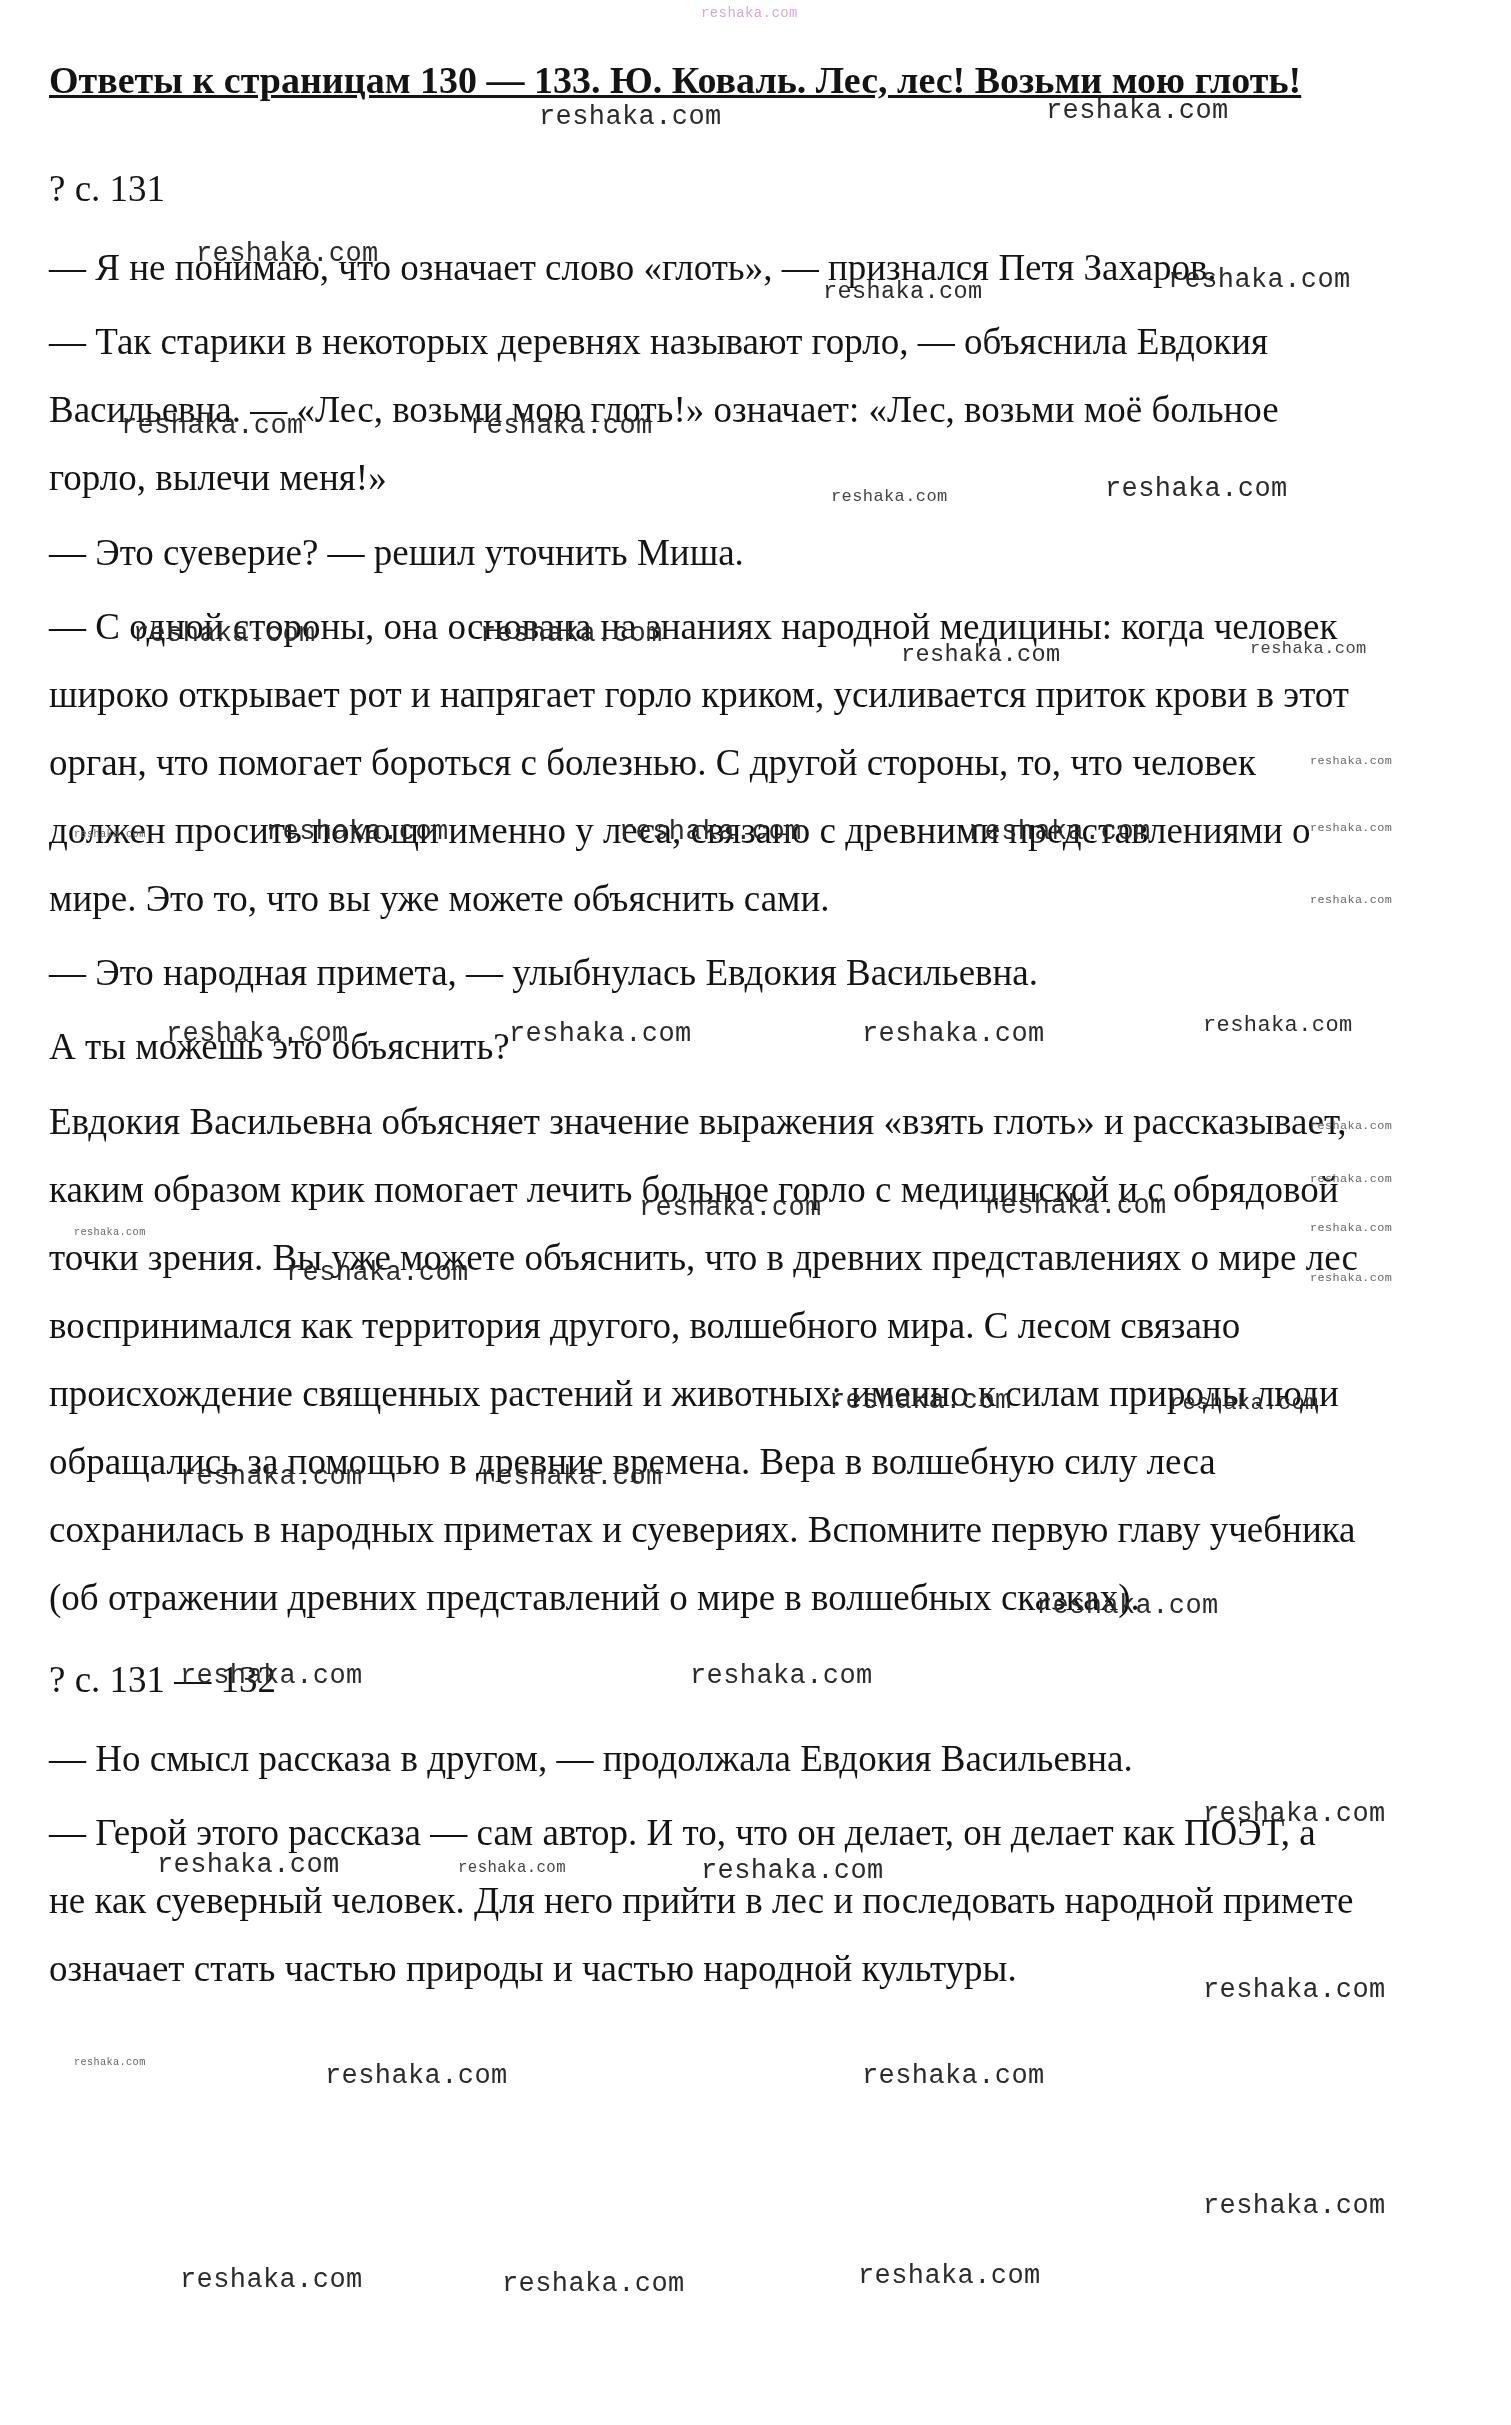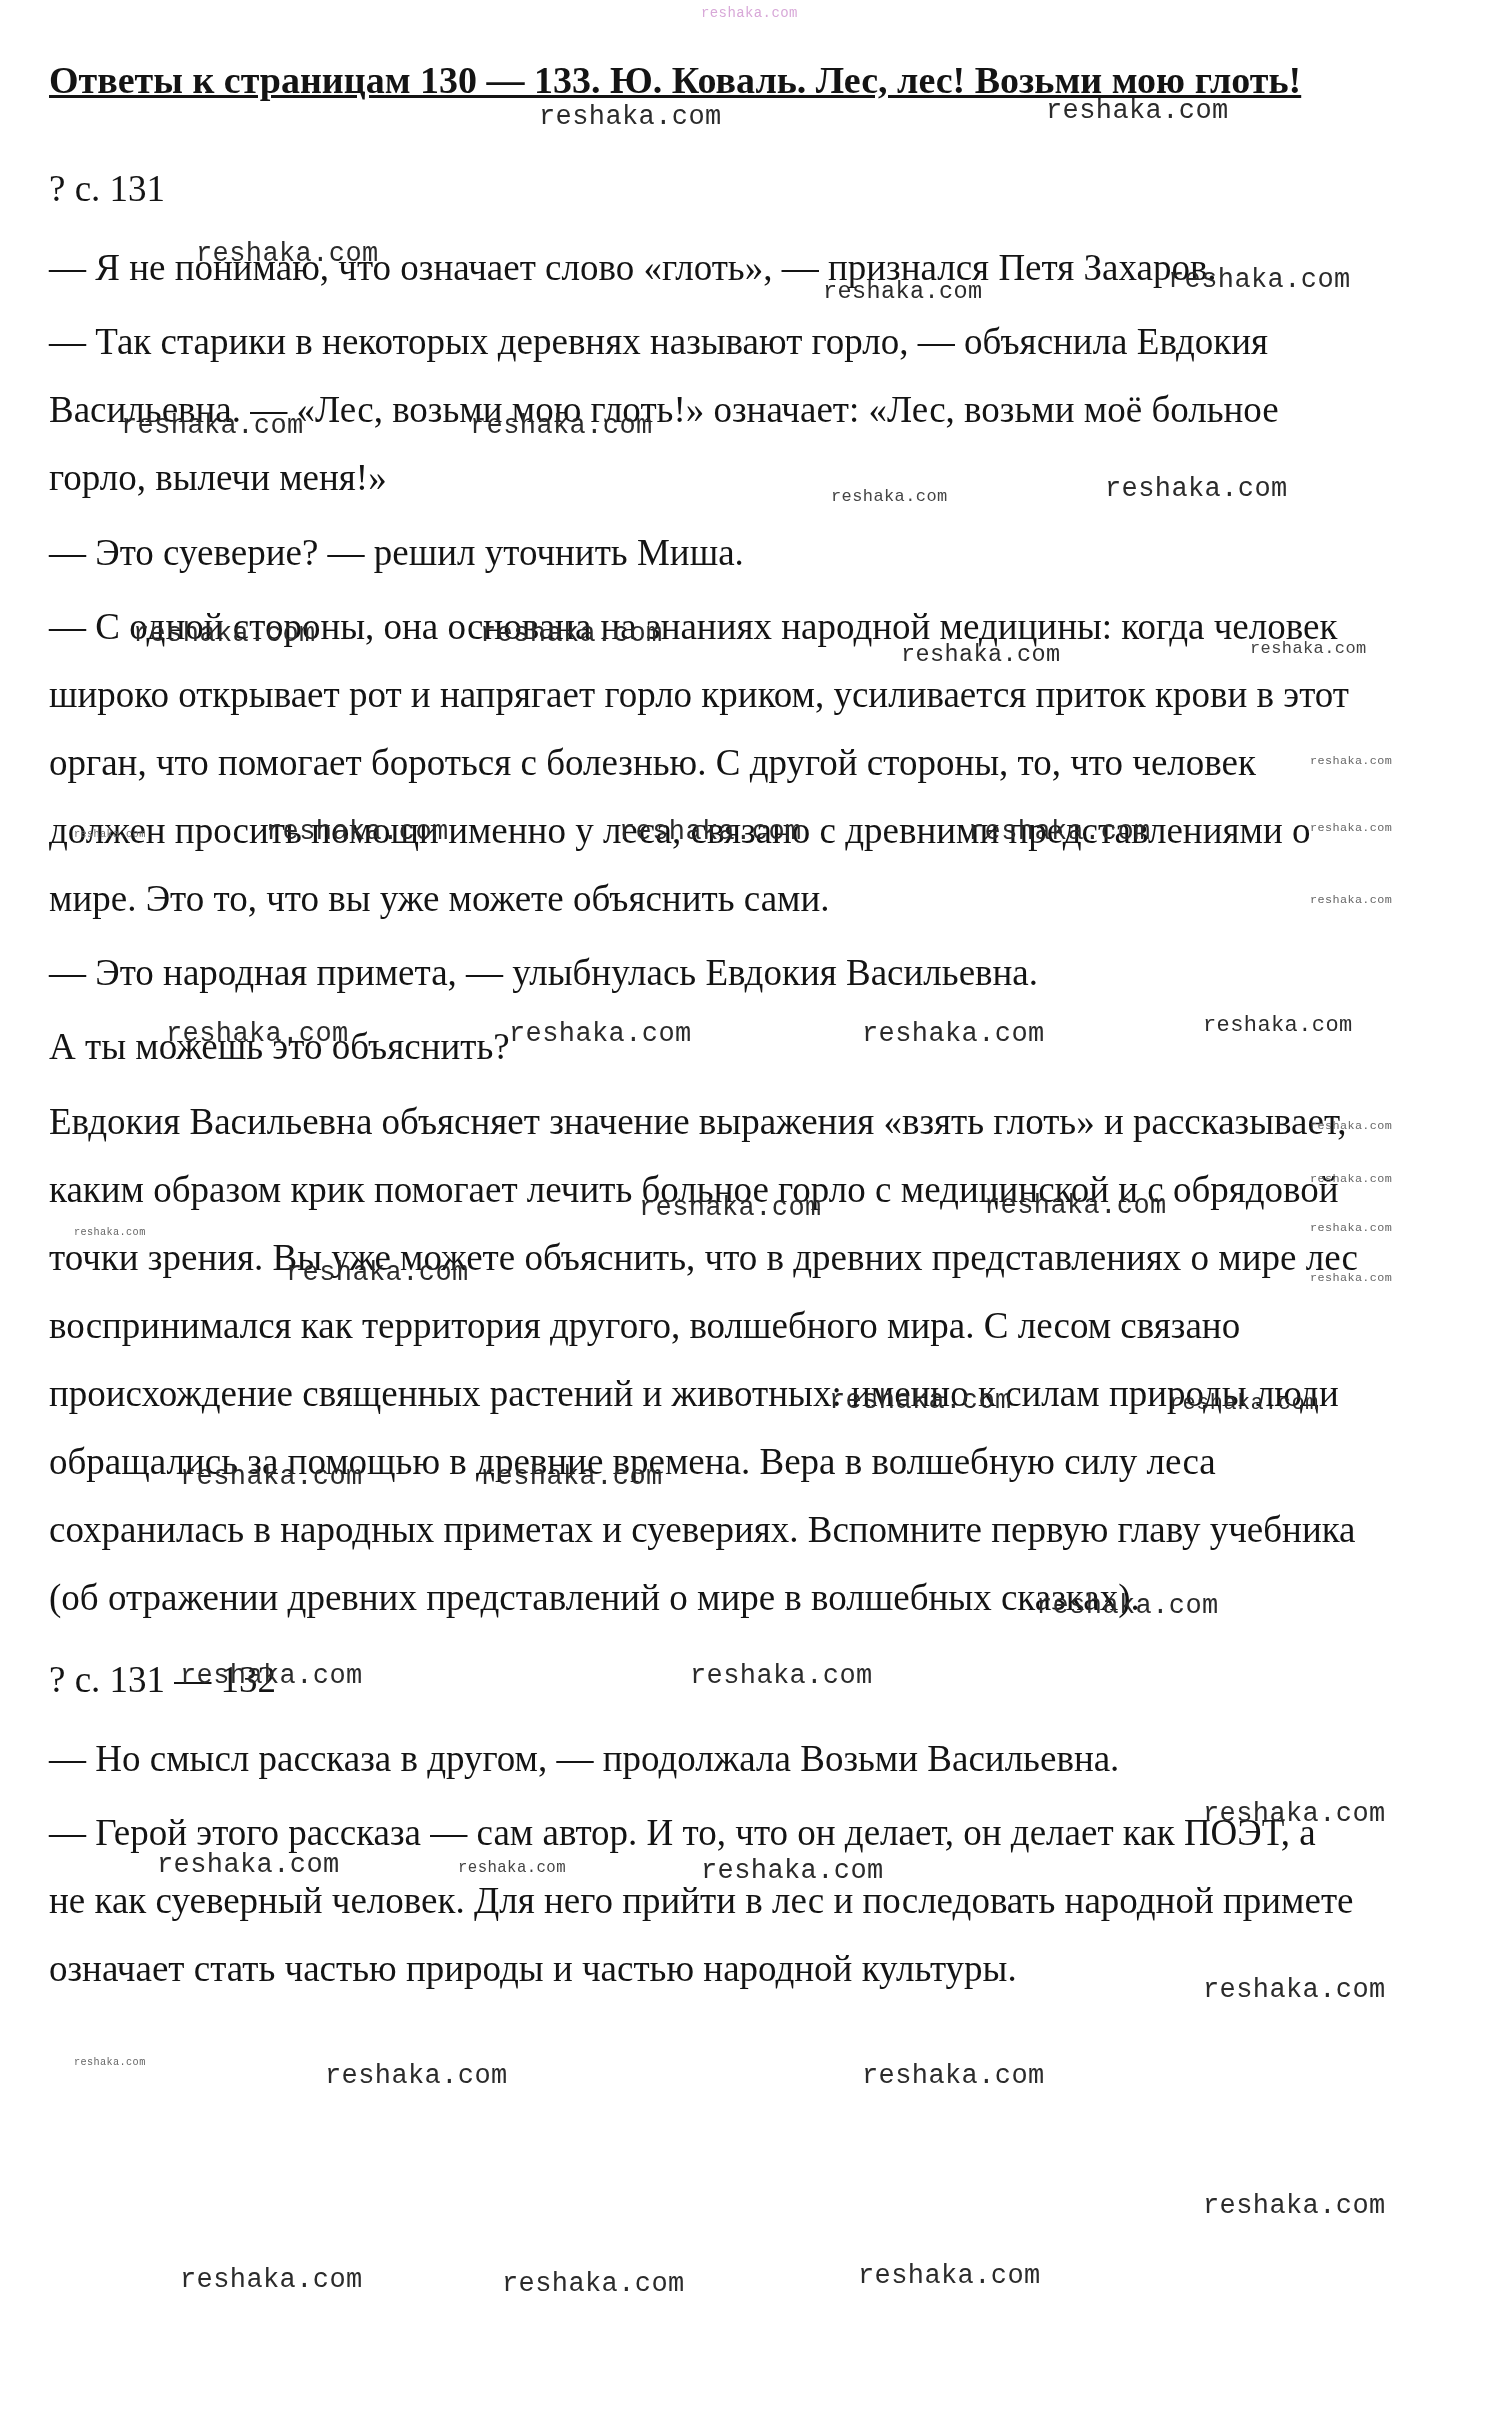--- a/index.html
+++ b/index.html
@@ -57,21 +57,21 @@
     <div class="block title">Ответы к страницам 130 — 133. Ю. Коваль. Лес, лес! Возьми мою глоть!</div>
     <div class="block ref">? с. 131</div>
     <div class="block para">— Я не понимаю, что означает слово «глоть», — признался Петя Захаров.</div>
     <div class="block para">— Так старики в некоторых деревнях называют горло, — объяснила Евдокия Васильевна. — «Лес, возьми мою глоть!» означает: «Лес, возьми моё больное горло, вылечи меня!»</div>
     <div class="block para">— Это суеверие? — решил уточнить Миша.</div>
     <div class="block para">— С одной стороны, она основана на знаниях народной медицины: когда человек широко открывает рот и напрягает горло криком, усиливается приток крови в этот орган, что помогает бороться с болезнью. С другой стороны, то, что человек должен просить помощи именно у леса, связано с древними представлениями о мире. Это то, что вы уже можете объяснить сами.</div>
     <div class="block para">— Это народная примета, — улыбнулась Евдокия Васильевна.</div>
     <div class="block para">А ты можешь это объяснить?</div>
     <div class="block para">Евдокия Васильевна объясняет значение выражения «взять глоть» и рассказывает, каким образом крик помогает лечить больное горло с медицинской и с обрядовой точки зрения. Вы уже можете объяснить, что в древних представлениях о мире лес воспринимался как территория другого, волшебного мира. С лесом связано происхождение священных растений и животных: именно к силам природы люди обращались за помощью в древние времена. Вера в волшебную силу леса сохранилась в народных приметах и суевериях. Вспомните первую главу учебника (об отражении древних представлений о мире в волшебных сказках).</div>
     <div class="block ref">? с. 131 — 132</div>
-    <div class="block para">— Но смысл рассказа в другом, — продолжала Возьми Васильевна.</div>
+    <div class="block para">— Но смысл рассказа в другом, — продолжала Евдокия Васильевна.</div>
     <div class="block para">— Герой этого рассказа — сам автор. И то, что он делает, он делает как ПОЭТ, а не как суеверный человек. Для него прийти в лес и последовать народной примете означает стать частью природы и частью народной культуры.</div>
   </div>
 <div class="wm-layer">
     <span class="wm" style="left: 701px; top: 4.7px; font-size: 14px; color: rgb(216, 168, 216);">reshaka.com</span>
     <span class="wm" style="left: 539px; top: 102px; font-size: 27px; color: rgb(43, 43, 43);">reshaka.com</span>
     <span class="wm" style="left: 1046px; top: 96px; font-size: 27px; color: rgb(43, 43, 43);">reshaka.com</span>
     <span class="wm" style="left: 196px; top: 239px; font-size: 27px; color: rgb(43, 43, 43);">reshaka.com</span>
     <span class="wm" style="left: 823px; top: 278px; font-size: 23.5px; color: rgb(43, 43, 43);">reshaka.com</span>
     <span class="wm" style="left: 1168px; top: 265px; font-size: 27px; color: rgb(43, 43, 43);">reshaka.com</span>
     <span class="wm" style="left: 121px; top: 411px; font-size: 27px; color: rgb(43, 43, 43);">reshaka.com</span>

